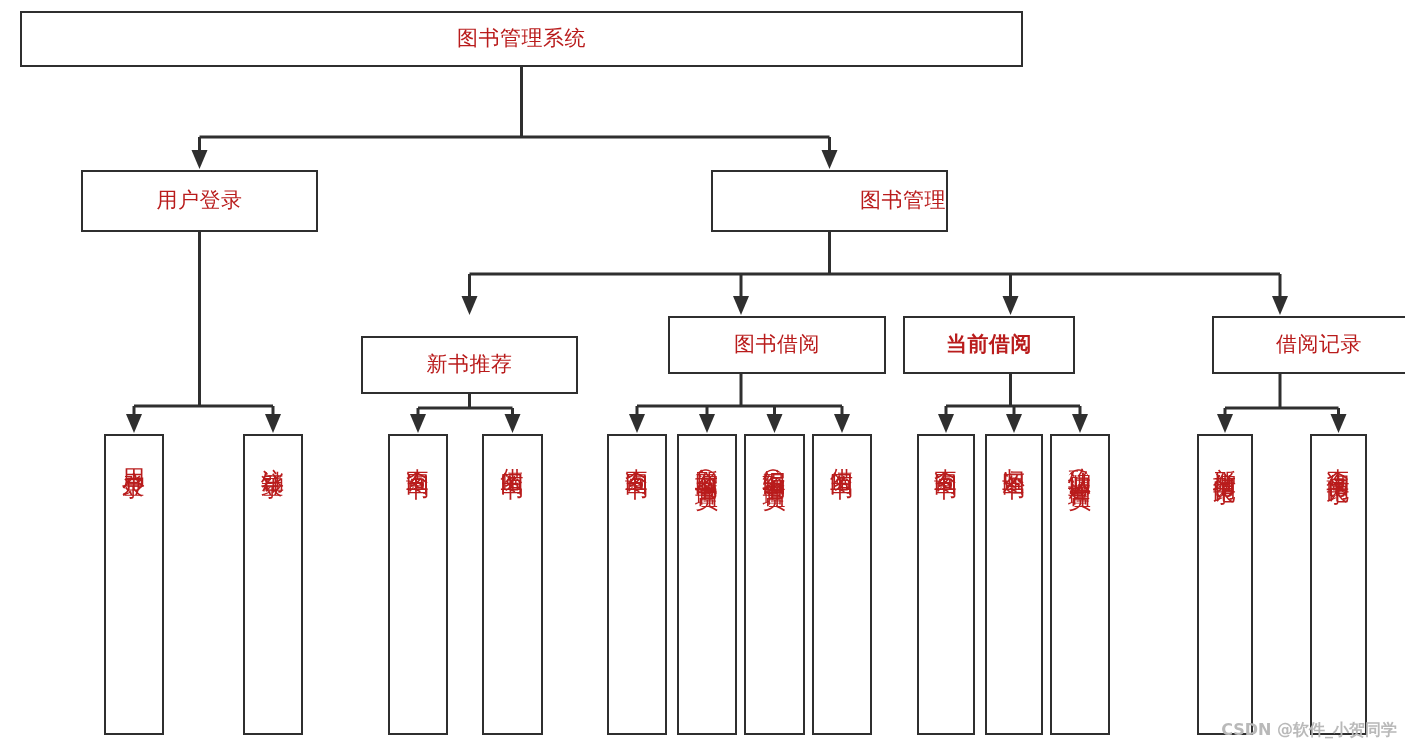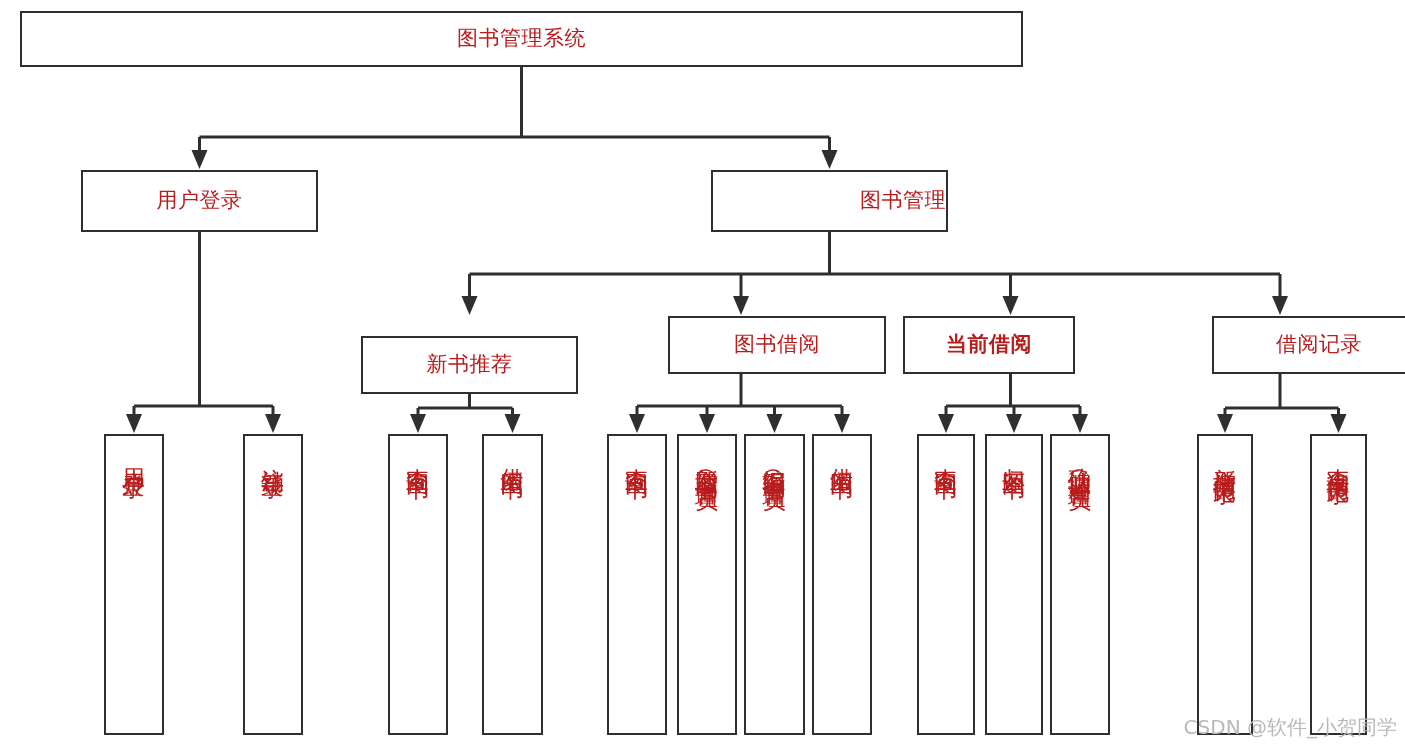--- a/index.html
+++ b/index.html
@@ -49,24 +49,25 @@
     writing-mode: vertical-rl;
     text-orientation: upright;
     font-size: 23px;
     letter-spacing: 3px;
     line-height: 1.05;
   }
   #watermark {
     position: absolute;
     right: 8px;
     bottom: 6px;
-    font-size: 20px;
+    font-size: 16px;
     color: #b9b9b9;
     white-space: nowrap;
     pointer-events: none;
+    font-weight: bold;
   }
 </style>
 </head>
 <body>
 
 <div id="canvas">
   <svg id="edges" viewBox="0 0 1405 747">
       <g>
         <line x1="521.5" y1="67" x2="521.5" y2="137" stroke="#2f2f2f" stroke-width="3"></line>
         <line x1="199.5" y1="137" x2="829.5" y2="137" stroke="#2f2f2f" stroke-width="3"></line>

